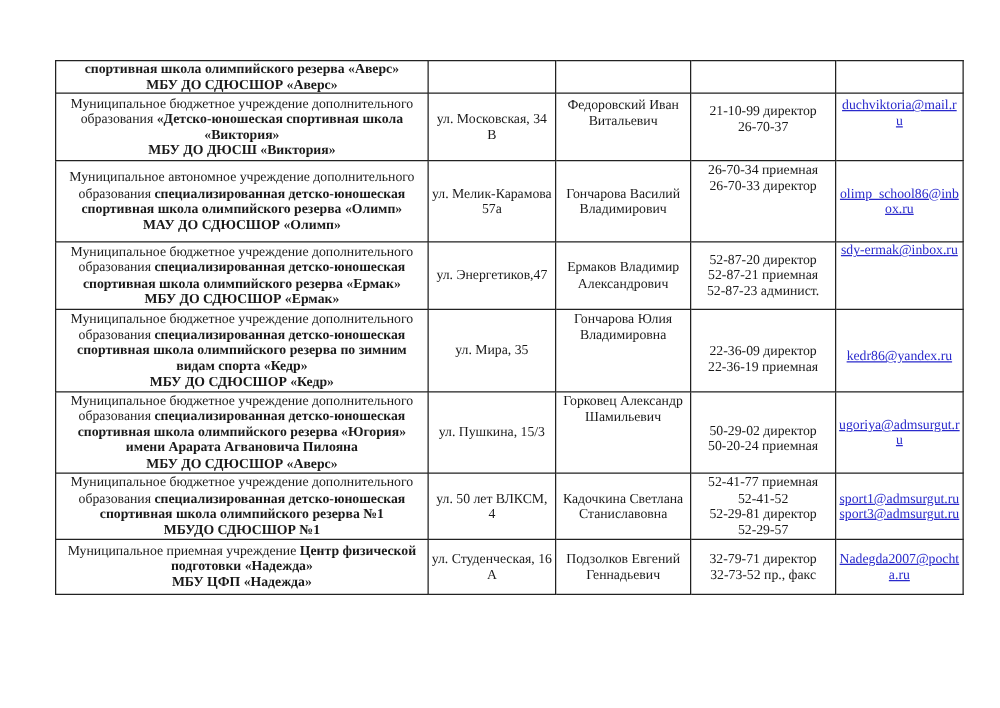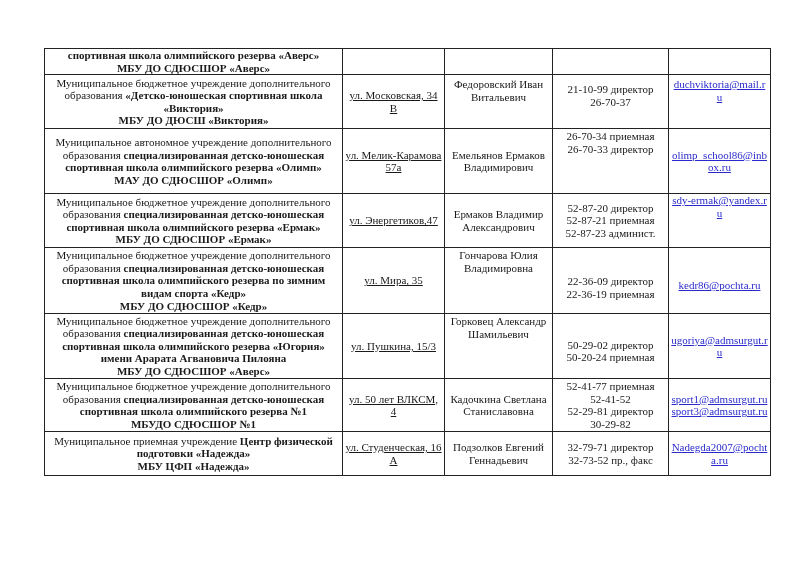--- a/index.html
+++ b/index.html
@@ -3,21 +3,21 @@
   <meta charset="utf-8">
   <style>
     html, body { margin: 0; padding: 0; background: #ffffff; }
     body { width: 800px; height: 566px; position: relative; overflow: hidden;
       font-family: "Liberation Serif", "DejaVu Serif", serif; color: #1a1a1a; }
     table.doc { position: absolute; left: 44px; top: 28px; border-collapse: collapse;
       table-layout: fixed; width: 722px; margin-top: 20px; }
     table.doc td { border: 1px solid #222; text-align: center; vertical-align: middle;
       font-size: 11px; line-height: 12.6px; padding: 0 2px; overflow: hidden; }
     td.c1 { width: 293px; }
-    td.c2 { width: 97px; text-decoration: underline; }
+    td.c2 { width: 97px; }
     td.c3 { width: 103px; }
     td.c4 { width: 111px; }
     td.c5 { width: 97px; }
     .b { font-weight: bold; }
     .top { vertical-align: top !important; }
     a.mail { color: #2a2acc; text-decoration: underline; word-break: break-all; }
     .line { display: block; }
   </style>
 </head>
 <body>
@@ -51,21 +51,21 @@
         <a class="mail">duchviktoria@mail.ru</a>
       </td>
     </tr>
 
     <tr style="height:65px">
       <td class="c1">
         <span>Муниципальное автономное учреждение дополнительного образования </span><span class="b">специализированная детско-юношеская спортивная школа олимпийского резерва «Олимп»</span>
         <span class="line b">МАУ ДО СДЮСШОР «Олимп»</span>
       </td>
       <td class="c2">ул. Мелик-Карамова 57а</td>
-      <td class="c3">Емельянов Ермаков Владимирович</td>
+      <td class="c3">Гончарова Василий Владимирович</td>
       <td class="c4 top" style="padding-top:1px">
         <span class="line">26-70-34 приемная</span>
         <span class="line">26-70-33 директор</span>
       </td>
       <td class="c5">
         <a class="mail">olimp_school86@inbox.ru</a>
       </td>
     </tr>
 
     <tr style="height:54px">
@@ -74,37 +74,37 @@
         <span class="line b">МБУ ДО СДЮСШОР «Ермак»</span>
       </td>
       <td class="c2">ул. Энергетиков,47</td>
       <td class="c3">Ермаков Владимир Александрович</td>
       <td class="c4">
         <span class="line">52-87-20 директор</span>
         <span class="line">52-87-21 приемная</span>
         <span class="line">52-87-23 админист.</span>
       </td>
       <td class="c5 top" style="padding-top:0">
-        <a class="mail">sdy-ermak@yandex.ru</a>
+        <a class="mail">sdy-ermak@inbox.ru</a>
       </td>
     </tr>
 
     <tr style="height:66px">
       <td class="c1">
         <span>Муниципальное бюджетное учреждение дополнительного образования </span><span class="b">специализированная детско-юношеская спортивная школа олимпийского резерва по зимним видам спорта «Кедр»</span>
         <span class="line b">МБУ ДО СДЮСШОР «Кедр»</span>
       </td>
       <td class="c2">ул. Мира, 35</td>
       <td class="c3 top" style="padding-top:1px">Гончарова Юлия Владимировна</td>
       <td class="c4" style="padding-top:14px">
         <span class="line">22-36-09 директор</span>
         <span class="line">22-36-19 приемная</span>
       </td>
       <td class="c5" style="padding-top:10px">
-        <a class="mail">kedr86@pochta.ru</a>
+        <a class="mail">kedr86@yandex.ru</a>
       </td>
     </tr>
 
     <tr style="height:65px">
       <td class="c1">
         <span>Муниципальное бюджетное учреждение дополнительного образования </span><span class="b">специализированная детско-юношеская спортивная школа олимпийского резерва «Югория» имени Арарата Агвановича Пилояна</span>
         <span class="line b">МБУ ДО СДЮСШОР «Аверс»</span>
       </td>
       <td class="c2">ул. Пушкина, 15/3</td>
       <td class="c3 top" style="padding-top:1px">Горковец Александр Шамильевич</td>
@@ -121,21 +121,21 @@
       <td class="c1">
         <span>Муниципальное бюджетное учреждение дополнительного образования </span><span class="b">специализированная детско-юношеская спортивная школа олимпийского резерва №1</span>
         <span class="line b">МБУДО СДЮСШОР №1</span>
       </td>
       <td class="c2">ул. 50 лет ВЛКСМ, 4</td>
       <td class="c3">Кадочкина Светлана Станиславовна</td>
       <td class="c4">
         <span class="line">52-41-77 приемная</span>
         <span class="line">52-41-52</span>
         <span class="line">52-29-81 директор</span>
-        <span class="line">30-29-82</span>
+        <span class="line">52-29-57</span>
       </td>
       <td class="c5">
         <a class="mail line">sport1@admsurgut.ru</a>
         <a class="mail line">sport3@admsurgut.ru</a>
       </td>
     </tr>
 
     <tr style="height:44px">
       <td class="c1">
         <span>Муниципальное приемная учреждение </span><span class="b">Центр физической подготовки «Надежда»</span>

